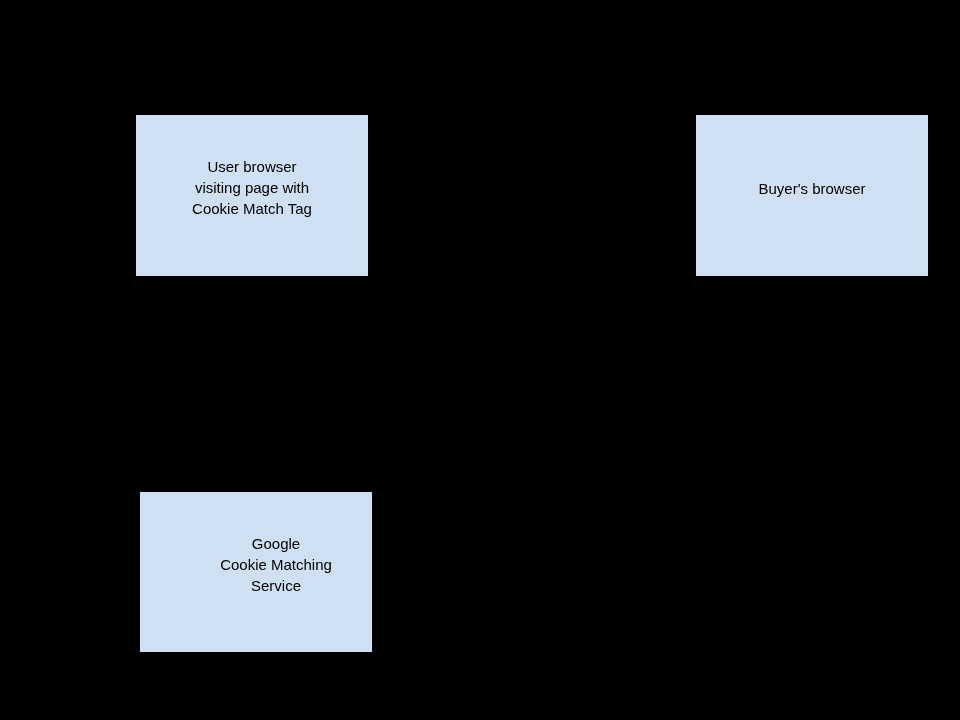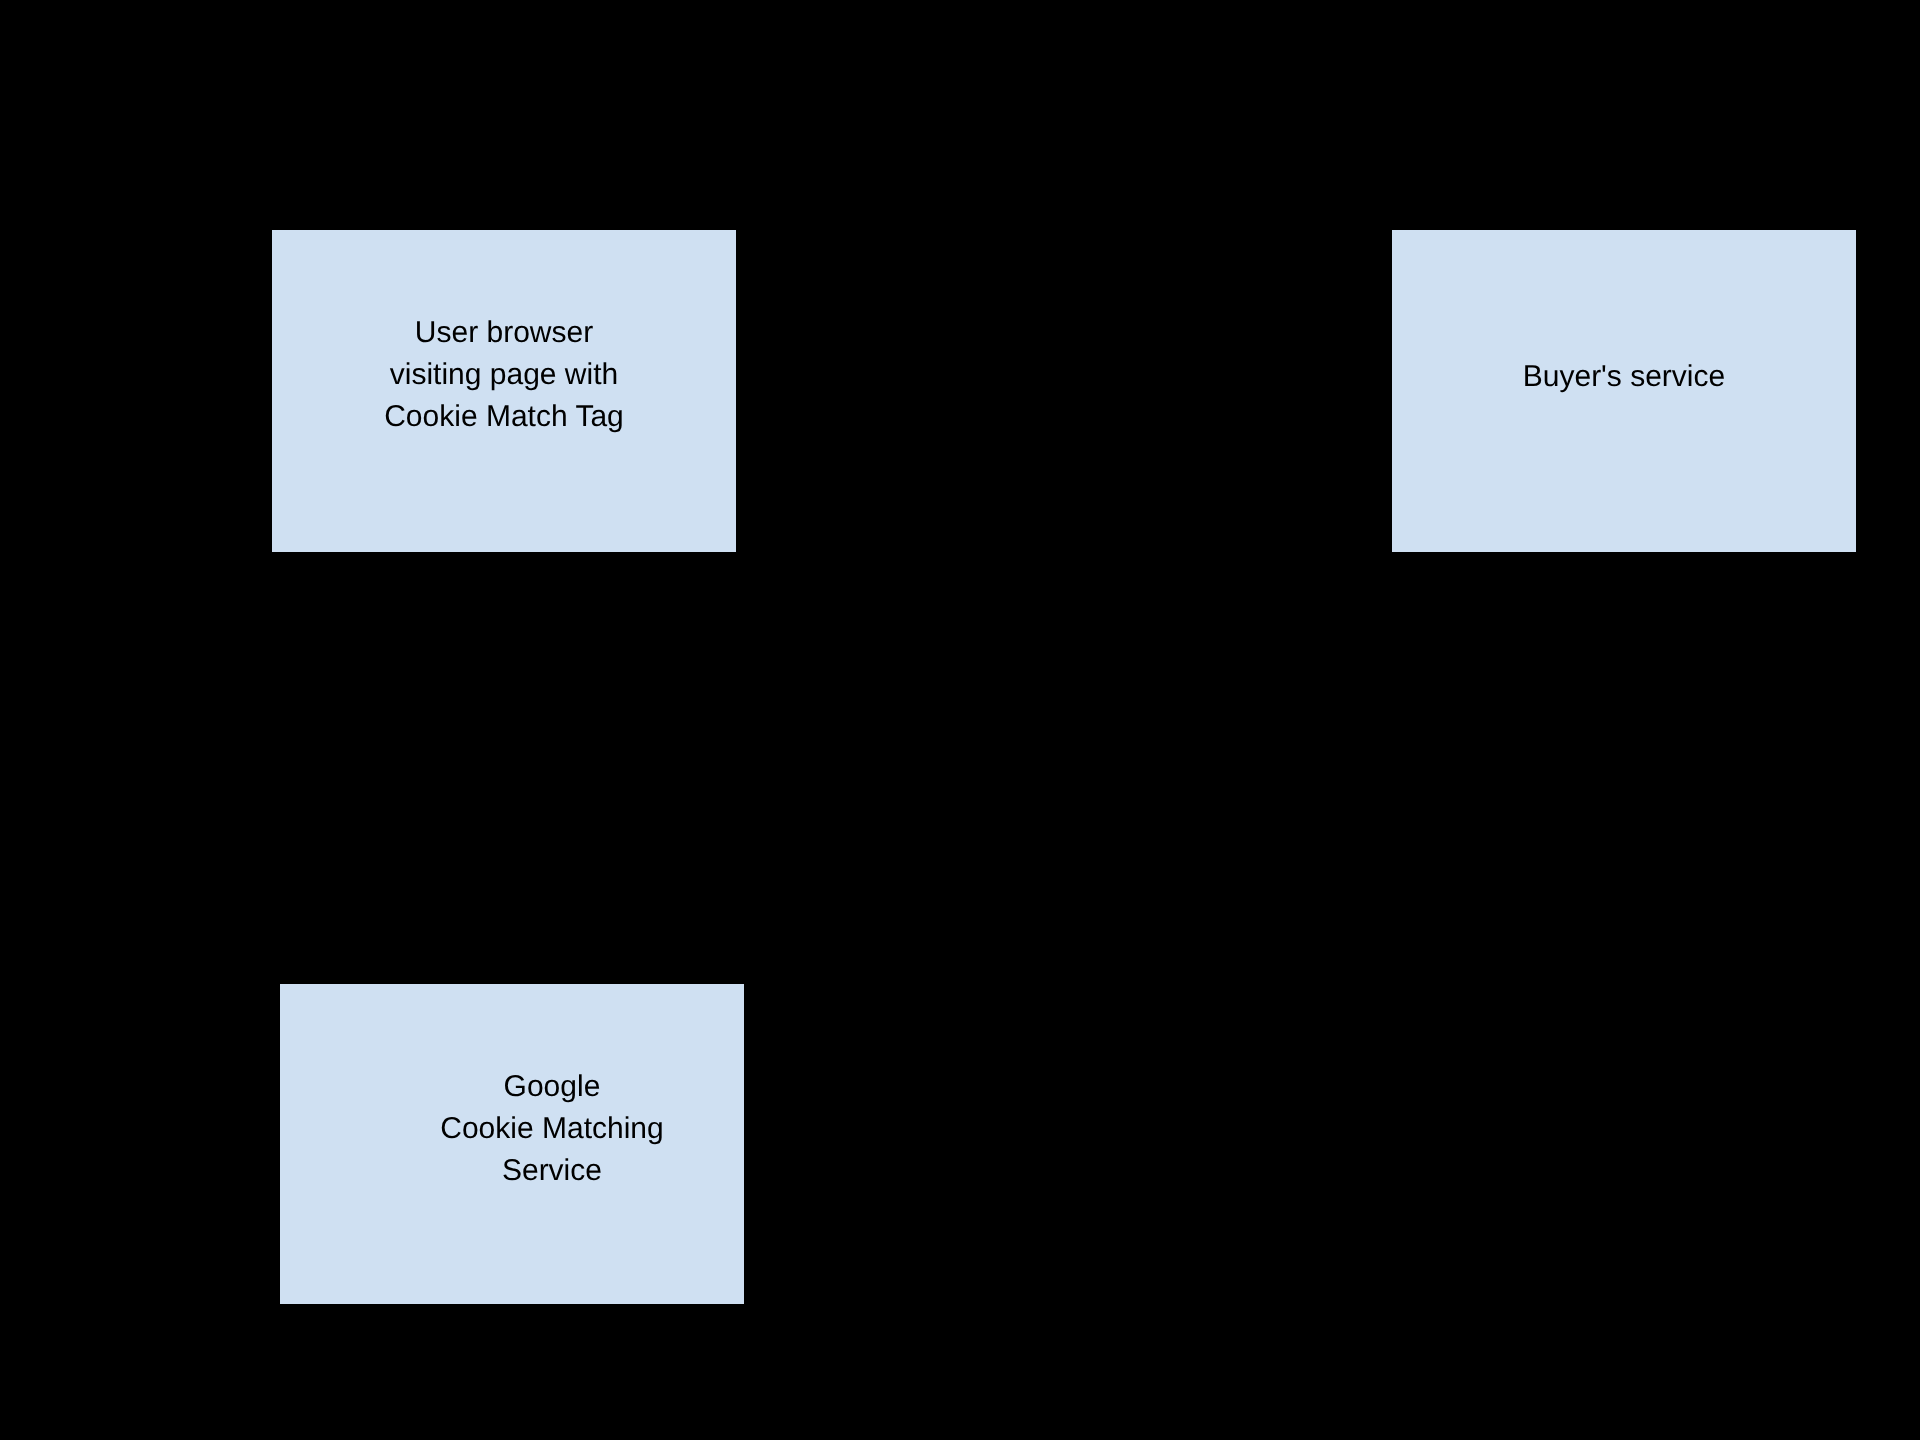--- a/index.html
+++ b/index.html
@@ -77,21 +77,21 @@
 
 <div id="canvas">
 
   <div class="node" id="node-user-browser">
     <span class="node-label">User browser
 visiting page with
 Cookie Match Tag</span>
   </div>
 
   <div class="node" id="node-buyers-service">
-    <span class="node-label">Buyer's service</span>
+    <span class="node-label">Buyer's browser</span>
   </div>
 
   <div class="node" id="node-google-cookie-matching">
     <span class="node-label">Google
 Cookie Matching
 Service</span>
   </div>
 
 </div>
 

